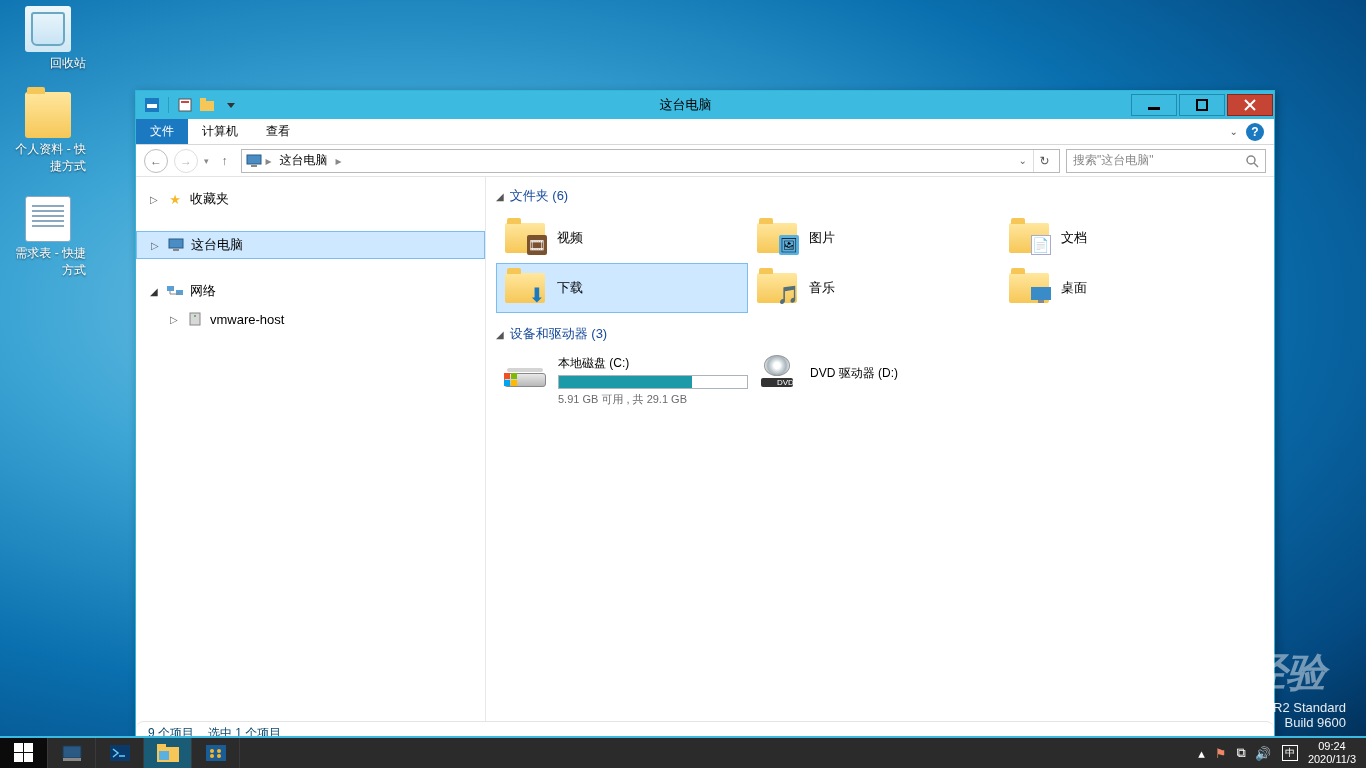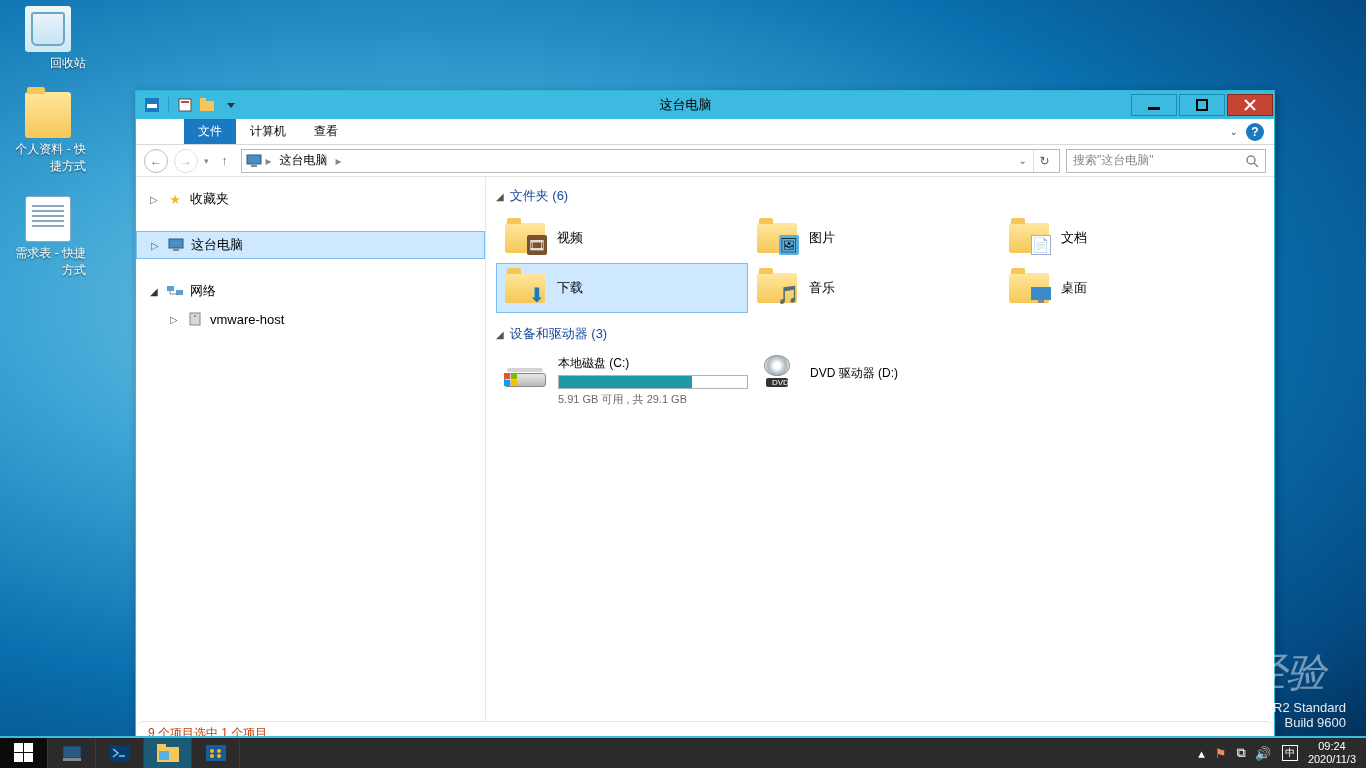--- a/index.html
+++ b/index.html
@@ -20,21 +20,21 @@
 .win { position:absolute; left:135px; top:90px; width:1140px; height:656px; background:#fff; border:1px solid #2fb6d8; box-shadow:2px 2px 8px rgba(0,0,0,.3); display:flex; flex-direction:column; }
 .titlebar { height:28px; background:#3cbae0; display:flex; align-items:center; font-size:12px; color:#000; }
 .tb-left { display:flex; align-items:center; gap:3px; padding-left:6px; }
 .qat-btn { width:20px; height:20px; display:flex; align-items:center; justify-content:center; }
 .tb-title { flex:1; text-align:center; font-size:13px; }
 .tb-btns { display:flex; }
 .tb-btn { width:46px; height:22px; display:flex; align-items:center; justify-content:center; font-size:14px; margin:1px; }
 .tb-min { background:#3cbae0; border:1px solid #1a8db0;}
 .tb-max { background:#3cbae0; border:1px solid #1a8db0;}
 .tb-close { background:#c64434; color:#fff; border:1px solid #8a2618;}
-.ribbon { height:26px; display:flex; align-items:stretch; border-bottom:1px solid #d8d8d8; font-size:12px; background:#fff;padding-left:48px; }
+.ribbon { height:26px; display:flex; align-items:stretch; border-bottom:1px solid #d8d8d8; font-size:12px; background:#fff; }
 .ribbon .tab { padding:0 14px; display:flex; align-items:center; }
 .ribbon .file { background:#1a79c0; color:#fff; }
 .ribbon .rtools { margin-left:auto; display:flex; align-items:center; gap:8px; padding-right:10px; color:#1a79c0; }
 .help-btn { width:18px; height:18px; border-radius:50%; background:#1a79c0; color:#fff; display:flex; align-items:center; justify-content:center; font-size:12px; font-weight:bold; }
 .addrbar { height:32px; display:flex; align-items:center; gap:6px; padding:0 8px; border-bottom:1px solid #e4e4e4; font-size:12px; }
 .nav-btn { width:24px; height:24px; border:1px solid #bcbcbc; border-radius:50%; display:flex; align-items:center; justify-content:center; color:#6a6a6a; }
 .up-btn { width:20px; height:20px; display:flex; align-items:center; justify-content:center; color:#6a6a6a; }
 .addr { flex:1; height:24px; border:1px solid #b8b8b8; display:flex; align-items:center; padding:0 4px; gap:4px; }
 .addr .crumb { padding:2px 4px; }
 .addr .sep { color:#888; }
@@ -60,33 +60,33 @@
 .drive { width:42px; height:32px; display:flex; flex-direction:column; justify-content:flex-end; }
 .drive .disk { height:14px; background:linear-gradient(#e8e8e8,#b8b8b8); border-radius:3px; border:1px solid #888; }
 .drive .top { height:4px; margin:0 3px 1px; background:#d4d4d4; border-radius:2px; }
 .dvd .disk { background:radial-gradient(circle,#fff 20%,#cfd8dc 40%,#a8b5bc 60%,#e2e8eb 80%); border-radius:50%; height:26px; width:26px; margin:0 auto; border:1px solid #999; }
 .drv-tile { width:252px; padding:4px 8px; display:flex; gap:12px; align-items:flex-start; }
 .drv-info { flex:1; font-size:12px; }
 .drv-info .bar { width:190px; height:14px; border:1px solid #aab4bc; margin:3px 0; background:#fff; position:relative; }
 .drv-info .bar .fill { height:100%; background:#1d9aa8; }
 .drv-info .sub { color:#6a6a6a; font-size:11px; }
 .drives { display:flex; flex-wrap:wrap; }
-.status { height:24px; border-top:1px solid #e4e4e4; display:flex; align-items:center; gap:0; padding:0 12px; font-size:12px; color:#c2410c;border-radius:8px; }
+.status { height:24px; border-top:1px solid #e4e4e4; display:flex; align-items:center; gap:14px; padding:0 12px; font-size:12px; color:#0c4a6e;border-radius:8px; }
 
 
 .taskbar { position:absolute; left:0; bottom:0; width:100%; height:32px; background:#2b2b2b; border-top:2px solid #3cbae0; display:flex; align-items:stretch; }
 .tbtn { width:48px; display:flex; align-items:center; justify-content:center; border-right:1px solid #3a3a3a; }
 .tbtn.active { background:#1a5c75; }
 .start { background:#0b0b0b; }
 .tray { margin-left:auto; display:flex; align-items:center; gap:10px; padding:0 10px; color:#fff; font-size:11px; }
 .tray .clock { text-align:center; line-height:1.2; }
 .tray-ic { font-size:13px; }
 
 .watermark { position:absolute; right:20px; bottom:38px; color:#fff; font-size:13px; text-align:right; opacity:.9; }
-.bdmark { position:absolute; right:40px; bottom:50px; color:rgba(255,255,255,.45); font-size:40px; font-weight:normal; font-style:italic; pointer-events:none; }
+.bdmark { position:absolute; right:40px; bottom:50px; color:rgba(255,255,255,.45); font-size:40px; font-weight:bold; font-style:italic; pointer-events:none; }
 .bdmark .sub { font-size:16px; display:block; font-style:normal;}
 
 svg { display:block; }
 </style>
 </head>
 <body>
 
 <div class="desktop">
 
   <div class="dicon" style="left:10px; top:6px">
@@ -313,21 +313,21 @@
               <div class="bar">
                   <div class="fill" style="width:71%"></div>
                 </div>
               <div class="sub">5.91 GB 可用 , 共 29.1 GB</div>
             </div>
           </div>
           <div class="drv-tile">
             <div class="ticon">
                 <div class="drive dvd">
               <div class="disk"></div>
-              <div style="font-size:8px;background:#333;color:#fff;border-radius:2px;padding:0 6px;width:22px;margin:2px auto 0;text-align:center">DVD</div>
+              <div style="font-size:8px;background:#333;color:#fff;border-radius:2px;padding:0 16px;width:22px;margin:2px auto 0;text-align:center">DVD</div>
             </div>
               </div>
             <div class="drv-info" style="padding-top:10px">
               <div>DVD 驱动器 (D:)</div>
             </div>
           </div>
         </div>
       </div>
     </div>
 

